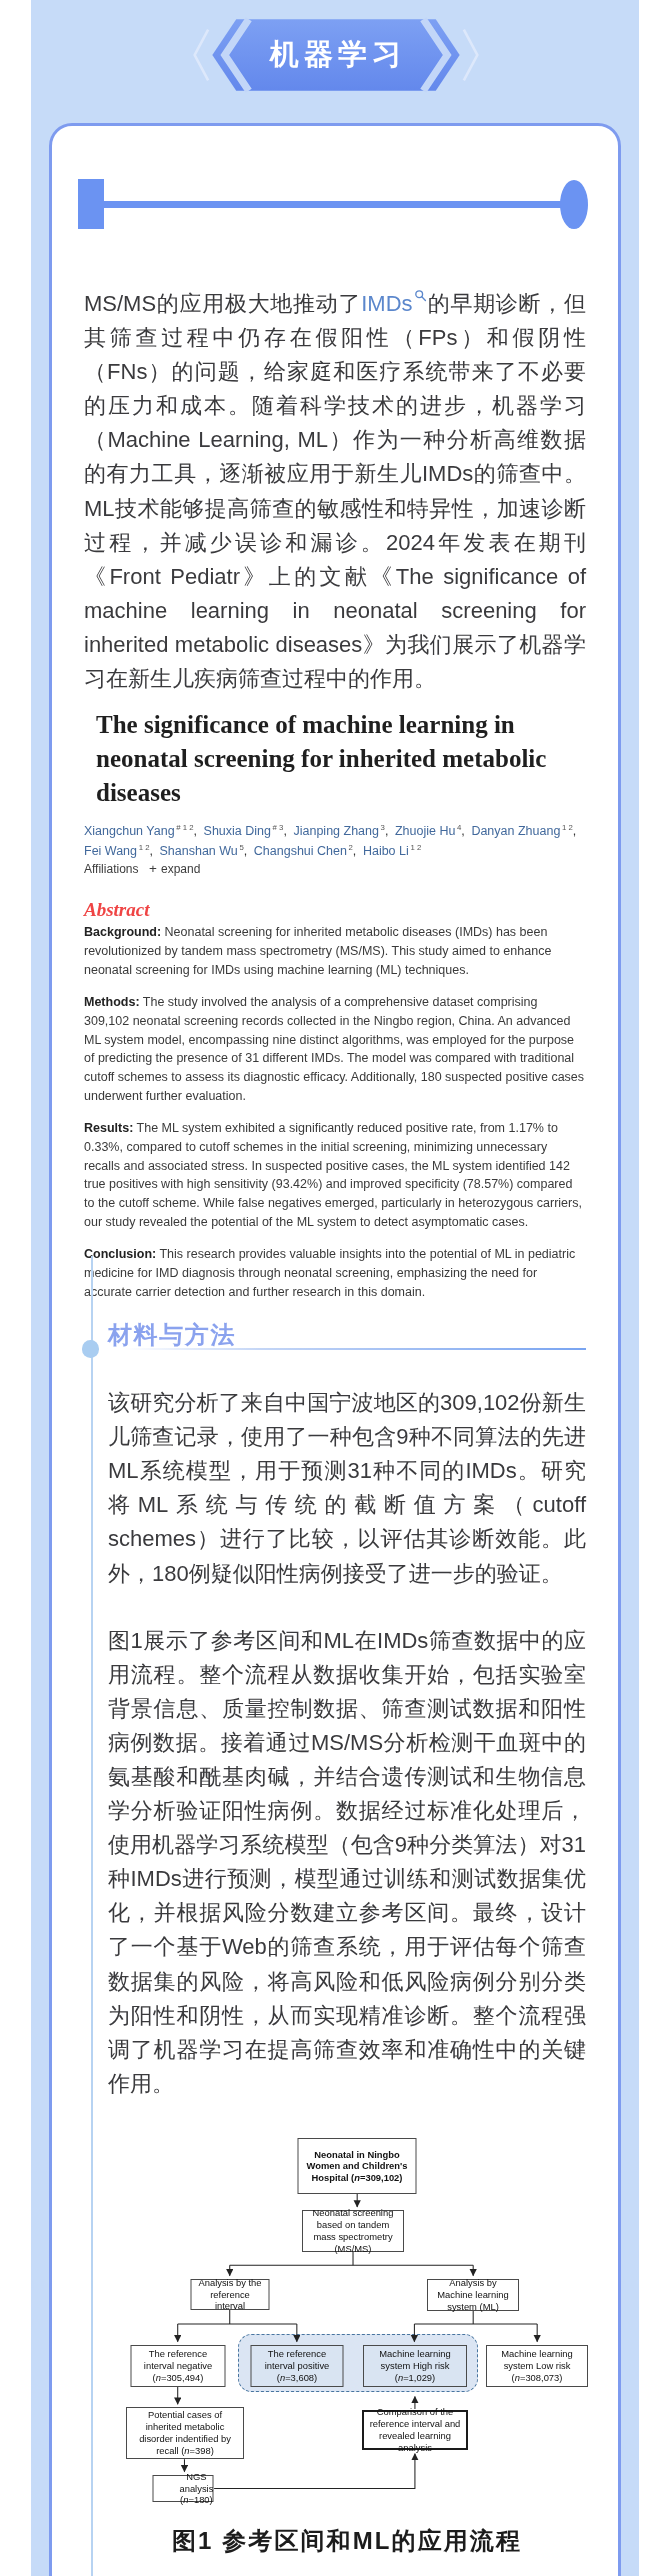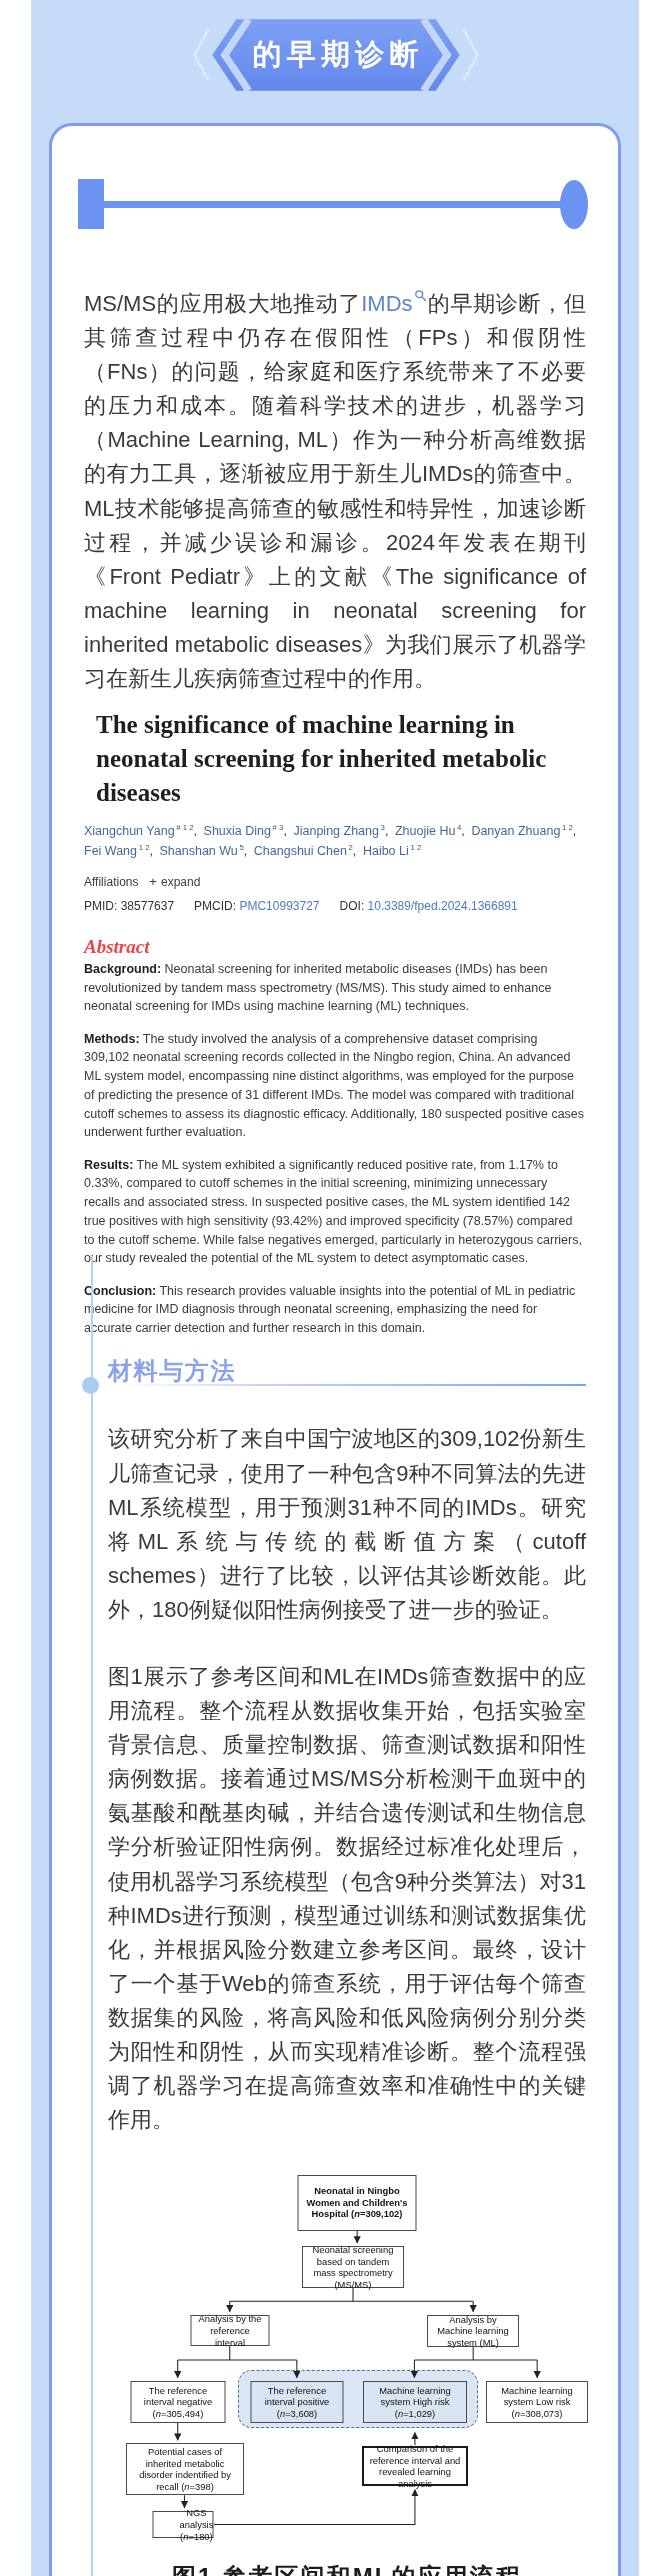--- a/index.html
+++ b/index.html
@@ -39,21 +39,21 @@
   
   .paper { margin-top:8.3px; }
   .paper-title {
     font-family:"Liberation Serif", serif; font-weight:700; font-size:25px;
     line-height:1.35; color:#1f1f1f; margin:12px;
   }
   .authors { margin-top:10.4px; font-size:12.5px; line-height:1.6; color:#333; }
   .authors .author { color:#42699c; }
   .authors sup { font-size:7.8px; color:#555; margin-left:1.6px; }
   .authors .sep { color:#333; margin-right:3.1px; }
-  .affil-row { margin-top:13px; font-size:12px; color:#3c3c3c; }
+  .affil-row { margin-top:0; font-size:12px; color:#3c3c3c; }
   .affil-row .plus-icon { margin:0 4.2px 0 10.4px; font-size:13.5px; color:#3c3c3c; }
   .ids-row { margin-top:9.4px; font-size:12px; color:#333; }
   .ids-row .grp { margin-right:16.7px; }
   .ids-row .val-link { color:#4a7cc0; }
   .abstract-h {
     font-family:"Liberation Serif", serif; font-weight:700; font-size:19px;
     color:#ef4444; margin:23px 0 2px;font-style:italic;
   }
   .abs-p { font-size:12.5px; line-height:1.5; color:#3a3a3a; margin:0 0 13.5px; text-align:left; }
   .abs-p b { color:#222; }
@@ -100,21 +100,21 @@
         <stop offset="0" stop-color="#7da0f3"></stop>
           <stop offset="1" stop-color="#6388ec"></stop>
       </linearGradient>
     </defs>
     <polyline points="34,26 8,75 34,124" fill="none" stroke="#dde8fb" stroke-width="5"></polyline>
     <polyline points="526,26 552,75 526,124" fill="none" stroke="#dde8fb" stroke-width="5"></polyline>
     <polygon points="42,75 88,6 472,6 518,75 472,144 88,144" fill="url(#bnr)"></polygon>
     <polyline points="112,6 66,75 112,144" fill="none" stroke="#c2d6f8" stroke-width="14"></polyline>
     <polyline points="448,6 494,75 448,144" fill="none" stroke="#c2d6f8" stroke-width="14"></polyline>
   </svg>
-  <div class="banner-label">的早期诊断</div>
+  <div class="banner-label">机器学习</div>
 </div>
 
 <div class="card">
   <div class="v-line"></div>
 
   <div class="divider">
     <div class="sq"></div>
     <div class="ln"></div>
     <div class="el"></div>
   </div>
@@ -122,25 +122,20 @@
   <p class="cn"><span>MS/MS的应用极大地推动了</span><span class="link-blue">IMDs</span><span class="mag"><svg width="13.5" height="13.5" viewBox="0 0 26 26">
           <circle cx="10" cy="10" r="6.5" fill="none" stroke="#5b87cc" stroke-width="2.6"></circle>
           <line x1="15" y1="15" x2="22" y2="22" stroke="#5b87cc" stroke-width="2.6" stroke-linecap="round"></line>
         </svg></span><span>的早期诊断，但其筛查过程中仍存在假阳性（FPs）和假阴性（FNs）的问题，给家庭和医疗系统带来了不必要的压力和成本。随着科学技术的进步，机器学习（Machine Learning, ML）作为一种分析高维数据的有力工具，逐渐被应用于新生儿IMDs的筛查中。ML技术能够提高筛查的敏感性和特异性，加速诊断过程，并减少误诊和漏诊。2024年发表在期刊《Front Pediatr》上的文献《The significance of machine learning in neonatal screening for inherited metabolic diseases》为我们展示了机器学习在新生儿疾病筛查过程中的作用。</span></p>
 
   <div class="paper">
     <h1 class="paper-title">The significance of machine learning in neonatal screening for inherited metabolic diseases</h1>
     <div class="authors" id="authors-list"><span><span class="author">Xiangchun Yang</span><sup># 1 2</sup><span class="sep">, </span></span><span><span class="author">Shuxia Ding</span><sup># 3</sup><span class="sep">, </span></span><span><span class="author">Jianping Zhang</span><sup>3</sup><span class="sep">, </span></span><span><span class="author">Zhuojie Hu</span><sup>4</sup><span class="sep">, </span></span><span><span class="author">Danyan Zhuang</span><sup>1 2</sup><span class="sep">, </span></span><span><span class="author">Fei Wang</span><sup>1 2</sup><span class="sep">, </span></span><span><span class="author">Shanshan Wu</span><sup>5</sup><span class="sep">, </span></span><span><span class="author">Changshui Chen</span><sup>2</sup><span class="sep">, </span></span><span><span class="author">Haibo Li</span><sup>1 2</sup></span></div>
     <div class="affil-row">
       <span>Affiliations</span><span class="plus-icon">+</span><span>expand</span>
-    </div>
-    <div class="ids-row">
-      <span class="grp"><span>PMID:</span> <span>38577637</span></span>
-      <span class="grp"><span>PMCID:</span> <span class="val-link">PMC10993727</span></span>
-      <span class="grp"><span>DOI:</span> <span class="val-link">10.3389/fped.2024.1366891</span></span>
     </div>
     <h2 class="abstract-h">Abstract</h2>
     <div id="abstract-sections">
         <p class="abs-p"><b>Background:</b> Neonatal screening for inherited metabolic diseases (IMDs) has been revolutionized by tandem mass spectrometry (MS/MS). This study aimed to enhance neonatal screening for IMDs using machine learning (ML) techniques.</p>
         <p class="abs-p"><b>Methods:</b> The study involved the analysis of a comprehensive dataset comprising 309,102 neonatal screening records collected in the Ningbo region, China. An advanced ML system model, encompassing nine distinct algorithms, was employed for the purpose of predicting the presence of 31 different IMDs. The model was compared with traditional cutoff schemes to assess its diagnostic efficacy. Additionally, 180 suspected positive cases underwent further evaluation.</p>
         <p class="abs-p"><b>Results:</b> The ML system exhibited a significantly reduced positive rate, from 1.17% to 0.33%, compared to cutoff schemes in the initial screening, minimizing unnecessary recalls and associated stress. In suspected positive cases, the ML system identified 142 true positives with high sensitivity (93.42%) and improved specificity (78.57%) compared to the cutoff scheme. While false negatives emerged, particularly in heterozygous carriers, our study revealed the potential of the ML system to detect asymptomatic cases.</p>
         <p class="abs-p"><b>Conclusion:</b> This research provides valuable insights into the potential of ML in pediatric medicine for IMD diagnosis through neonatal screening, emphasizing the need for accurate carrier detection and further research in this domain.</p>
       </div>
   </div>
 

